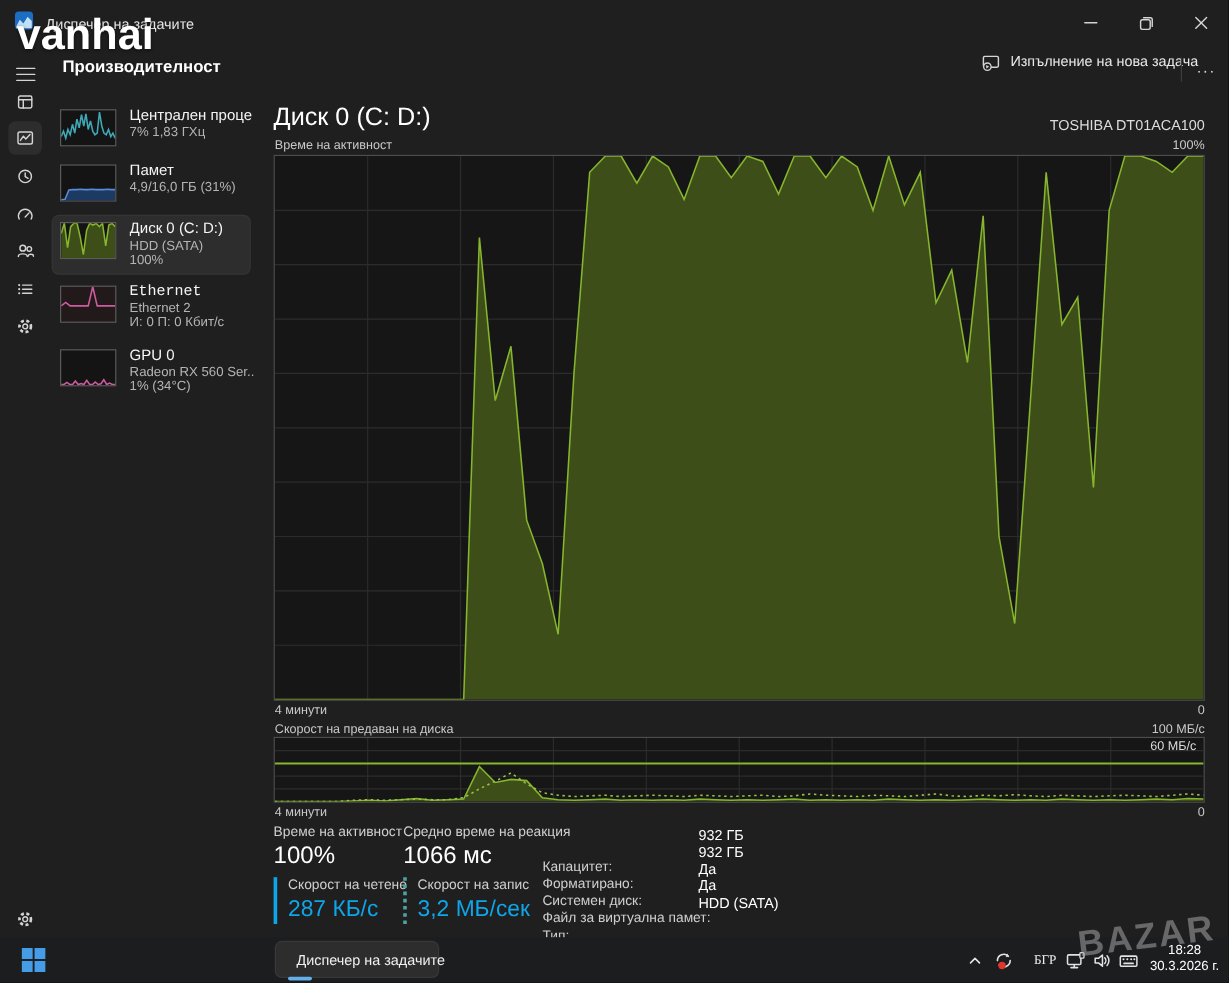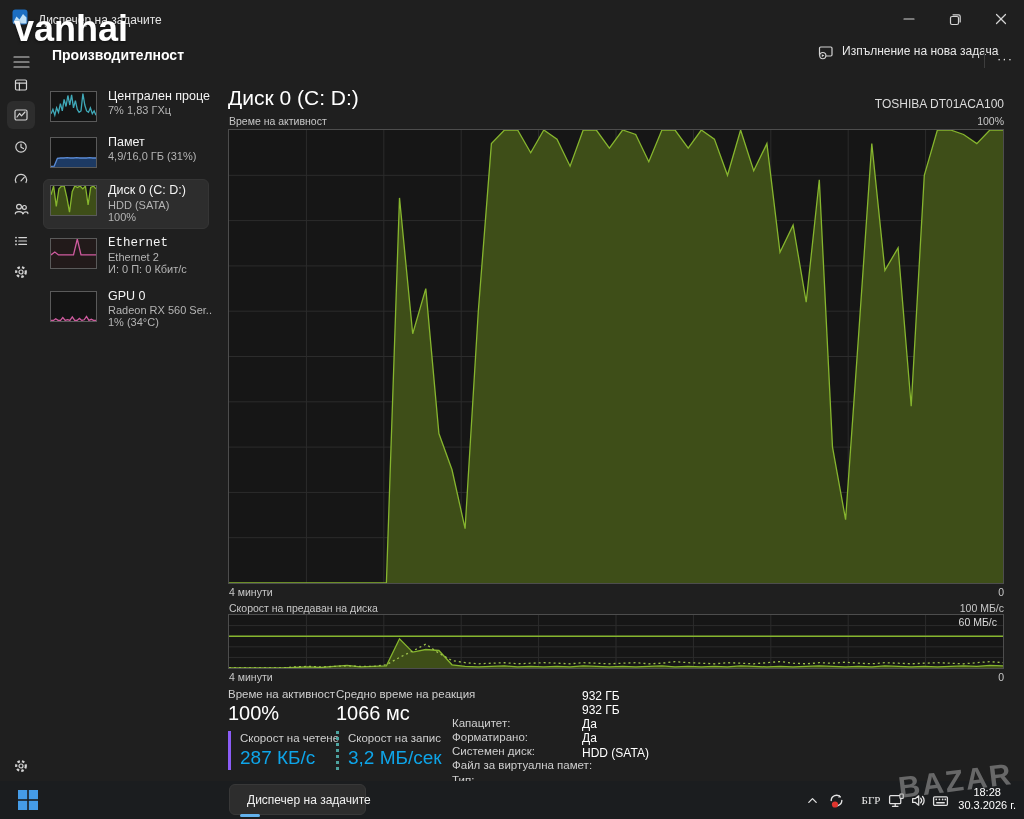--- a/index.html
+++ b/index.html
@@ -39,21 +39,21 @@
   .lblrow-r{position:absolute;right:20px;font-size:10.5px;color:#c8c8c8;}
   .chartbox{position:absolute;left:228px;width:776px;background:#161616;border:1px solid #4d4d4d;}
   .chartbox svg{display:block;width:100%;height:100%;}
   .marker-lbl{position:absolute;right:27px;top:616px;font-size:10.5px;color:#dadada;z-index:3;}
   
   .stat-lbl{position:absolute;font-size:11.5px;color:#cfcfcf;white-space:nowrap;}
   .stat-val{position:absolute;font-size:20px;font-weight:400;color:#fff;white-space:nowrap;}
   .stat-box{position:absolute;top:731px;padding:1px 0 1px 9px;}
   .stat-box .bl{font-size:11.5px;color:#cfcfcf;white-space:nowrap;}
   .stat-box .bv{font-size:19px;color:#0ea5e9;margin-top:3px;white-space:nowrap;}
-  .bx-read{left:228px;border-left:3px solid #8b5cf6;}
+  .bx-read{left:228px;border-left:3px solid #0ea5e9;}
   .bx-write{left:336px;border-left:3px dotted #4da3a0;}
   .det-lbl{position:absolute;left:452px;font-size:11.5px;color:#cfcfcf;white-space:nowrap;margin-top:28px;}
   .det-val{position:absolute;left:582px;font-size:12px;color:#fff;white-space:nowrap;text-align:center;}
   
   .taskbar{position:absolute;left:0;top:781px;width:1024px;height:38px;background:#1b1d1f;}
   .startbtn{position:absolute;left:18px;top:9px;width:20px;height:20px;}
   .searchpill{position:absolute;left:48px;top:6px;width:170px;height:27px;background:#2e2e2e;border:1px solid #3d3d3d;border-radius:14px;display:flex;align-items:center;padding-left:13px;gap:8px;}
   .searchpill span{font-size:12px;color:#cfcfcf;}
   .tm-btn{position:absolute;left:229px;top:3px;width:137px;height:31px;background:#2d2d2d;border:1px solid #383838;border-radius:6px;display:flex;align-items:center;gap:9px;padding-left:8px;}
   .tm-btn span{font-size:12px;color:#f0f0f0;white-space:nowrap;}

